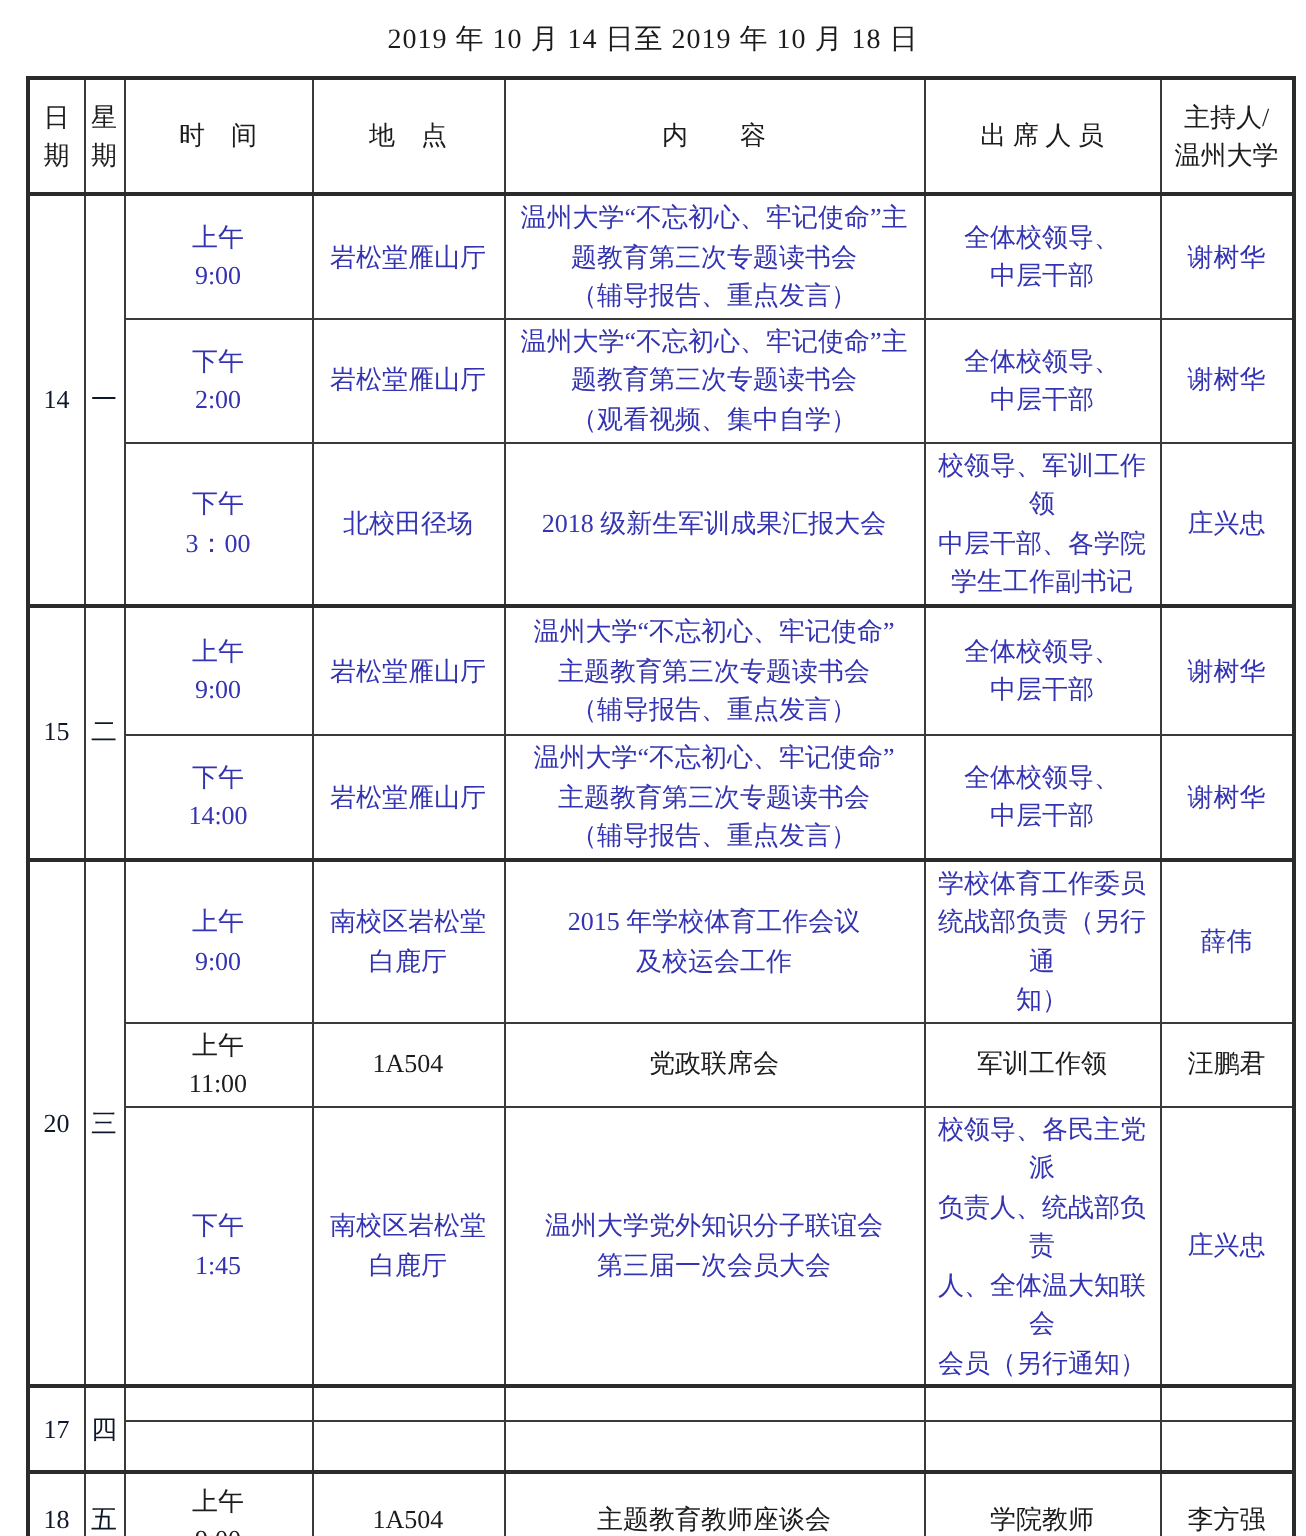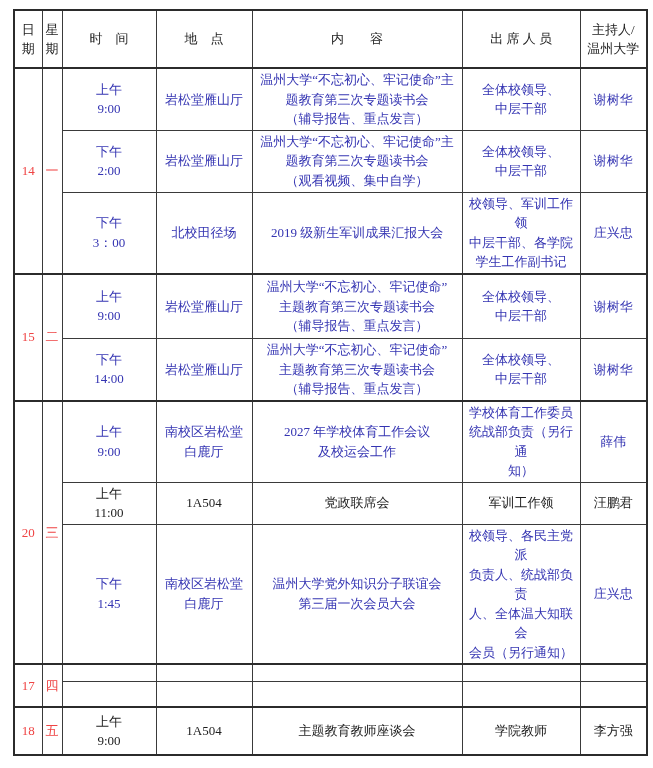--- a/index.html
+++ b/index.html
@@ -34,29 +34,30 @@
     line-height: 1.5;
     overflow: hidden;
   }
   table.schedule thead th {
     font-weight: normal;
     color: #1c1c1c;
     border-bottom: 2px solid #2b2b2b;
     font-size: 13px;
   }
   tbody.group > tr:first-child > td { border-top: 2px solid #2b2b2b; }
-  td.daycell, td.wdcell { color: #ef4444; }
+  td.daycell, td.wdcell { color: #0f172a; }
   tbody .c { color: #3434b2; }       
   tbody tr.black .c { color: #1c1c1c; }
 </style>
 </head>
 <body>
 
 <div class="page">
 
+  <div class="title">2019 年 10 月 14 日至 2019 年 10 月 18 日</div>
 
   <table class="schedule">
     <colgroup>
       <col style="width:28px">
         <col style="width:20px">
         <col style="width:94px">
       <col style="width:96px">
         <col style="width:210px">
         <col style="width:118px">
         <col style="width:67px">
@@ -98,21 +99,21 @@
 题教育第三次专题读书会
 （观看视频、集中自学）</td>
         <td class="c">全体校领导、
 中层干部</td>
         <td class="c">谢树华</td>
       </tr>
       <tr style="height:59px">
         <td class="c">下午
 3：00</td>
         <td class="c">北校田径场</td>
-        <td class="c">2019 级新生军训成果汇报大会</td>
+        <td class="c">2018 级新生军训成果汇报大会</td>
         <td class="c">校领导、军训工作领
 中层干部、各学院
 学生工作副书记</td>
         <td class="c">庄兴忠</td>
       </tr>
     </tbody>
 
     <tbody class="group">
       <tr style="height:65px">
         <td class="daycell" rowspan="2">15</td>
@@ -141,21 +142,21 @@
     </tbody>
 
     <tbody class="group">
       <tr style="height:66px">
         <td class="daycell" rowspan="3">20</td>
         <td class="wdcell" rowspan="3">三</td>
         <td class="c">上午
 9:00</td>
         <td class="c">南校区岩松堂
 白鹿厅</td>
-        <td class="c">2027 年学校体育工作会议
+        <td class="c">2015 年学校体育工作会议
 及校运会工作</td>
         <td class="c">学校体育工作委员
 统战部负责（另行通
 知）</td>
         <td class="c">薛伟</td>
       </tr>
       <tr class="black" style="height:38px">
         <td class="c">上午
 11:00</td>
         <td class="c">1A504</td>

